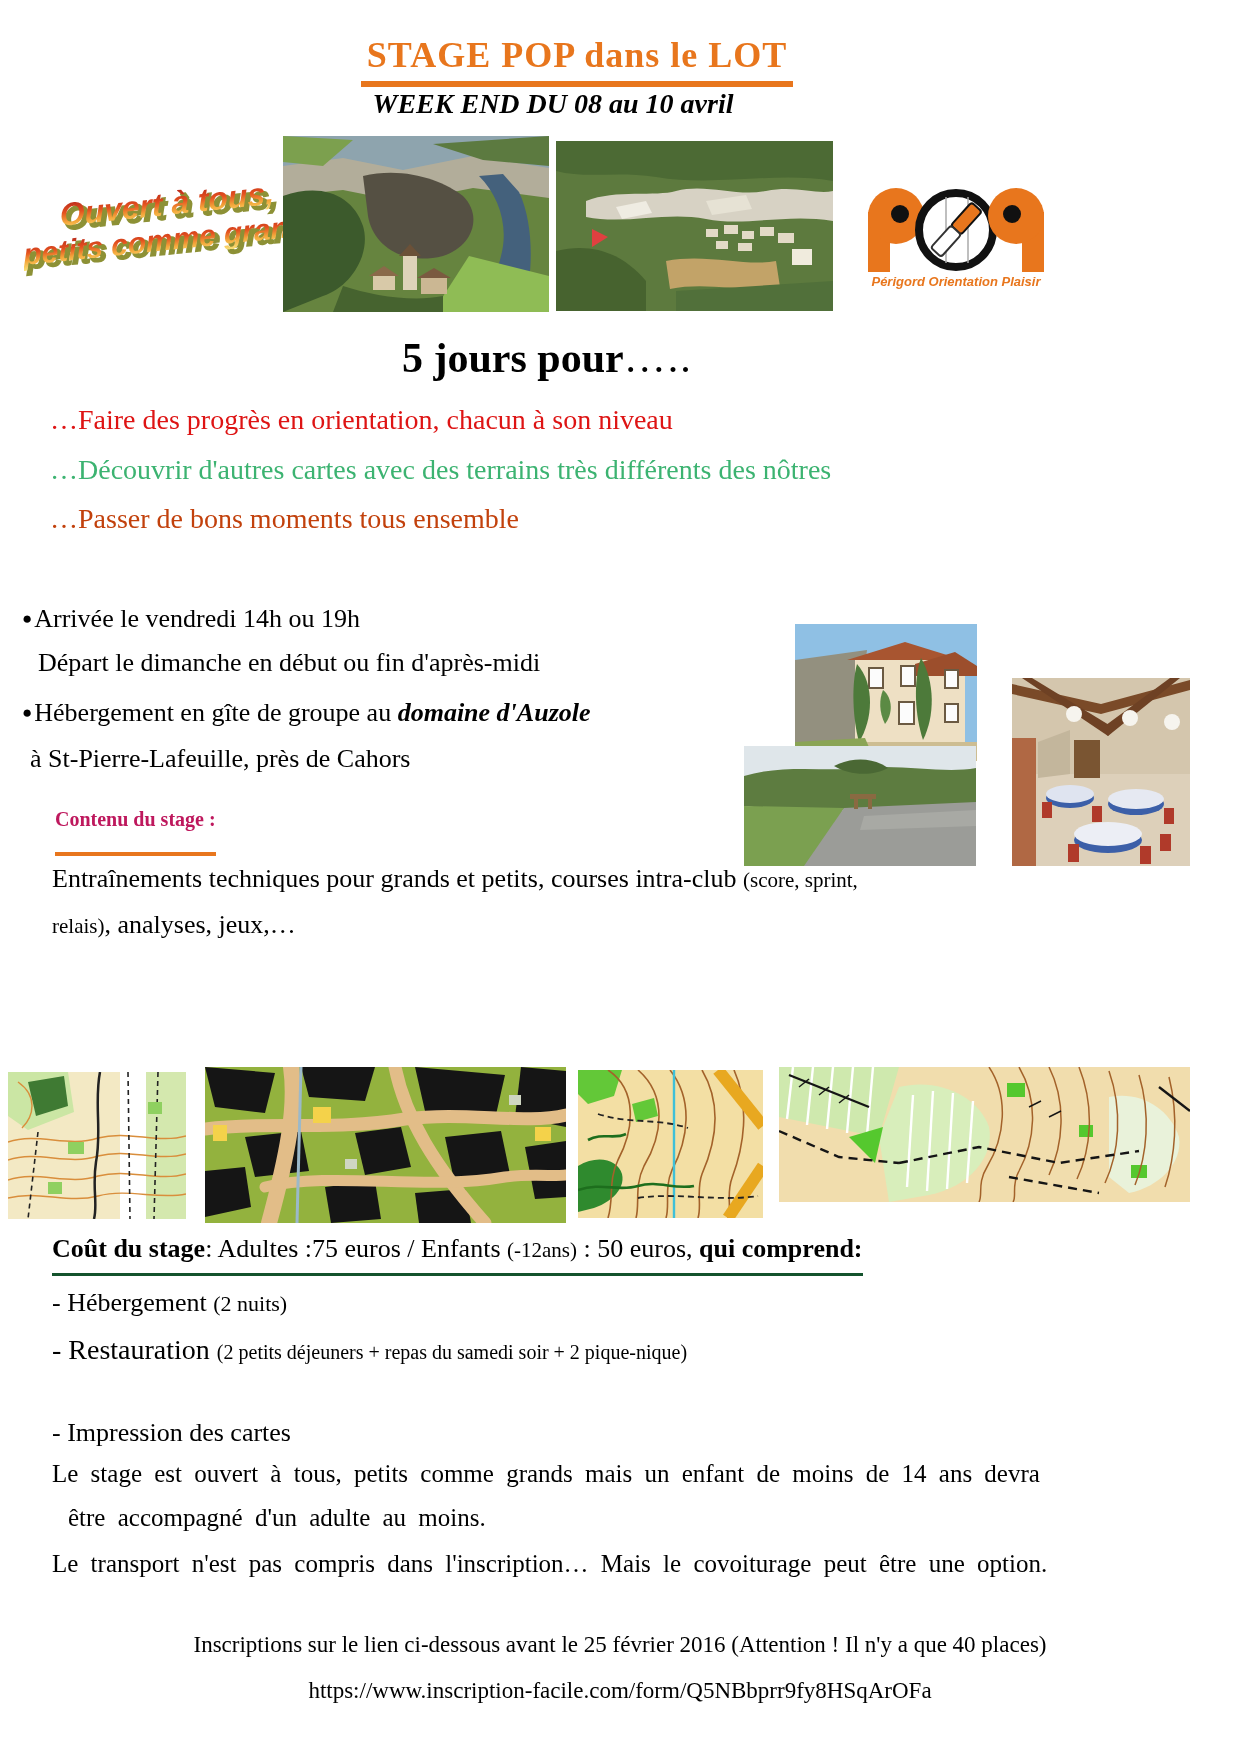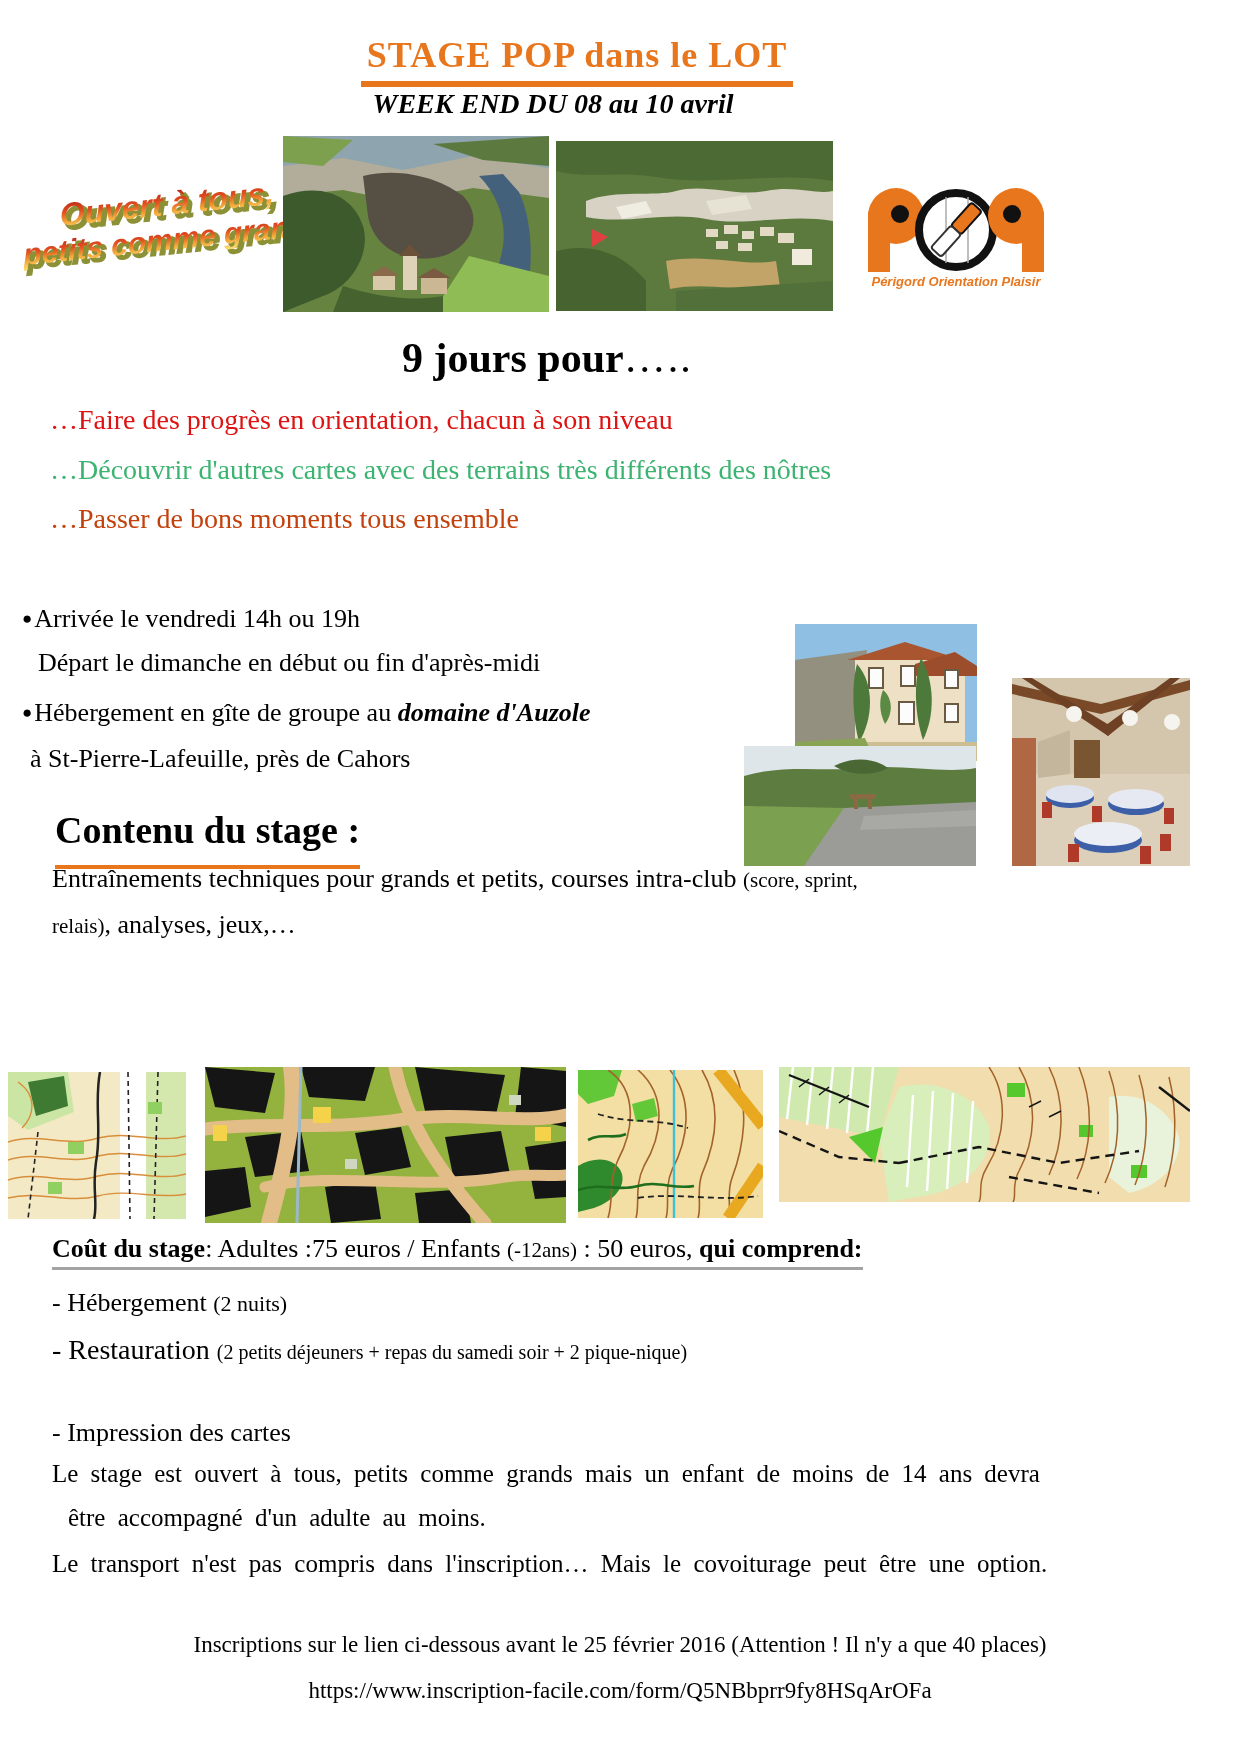--- a/index.html
+++ b/index.html
@@ -54,29 +54,29 @@
   .goal-green{color:#3cb371; left:50px; top:454px;}
   .goal-blue{color:#c2410c; left:50px; top:503px;}
 
   
   .body-line{font-size:26px; white-space:nowrap;}
   .bullet{font-size:17px; vertical-align:3px; margin-right:2px;}
   .lodging-name{font-weight:bold; font-style:italic;}
 
   
   .section-heading{
-    left:55px; top:808px; font-size:38px; font-weight:bold; color:#000000;
-    border-bottom:4px solid #e8761d; padding-bottom:13px;
+    left:55px; top:808px; font-size:20px; font-weight:bold; color:#be185d;
+    border-bottom:4px solid #e8761d; padding-bottom:21px;
   }
   .small-paren{font-size:21px;}
 
   
   .cost-line{
     left:52px; top:1234px; font-size:26px; white-space:nowrap;
-    border-bottom:3px solid #a3a3a3; padding-bottom:3px;
+    border-bottom:3px solid #14532d; padding-bottom:9px;
   }
   .bold{font-weight:bold;}
   .cost-item{font-size:26px; white-space:nowrap;}
   .cost-item .tiny{font-size:20px;}
   .cost-item .med{font-size:22px;margin-top:40px;}
   .restau-main{font-size:28px;}
   .note{font-size:25px; word-spacing:6px; white-space:nowrap;}
 
   
   .footer-line{left:0; top:1632px; width:1240px; text-align:center; font-size:23px;}
@@ -162,21 +162,21 @@
         <rect x="91" y="44" width="14" height="30" rx="3" fill="#ffffff" stroke="#333" stroke-width="2"></rect>
       </g>
       <rect x="164" y="26" width="22" height="60" fill="#e8761d"></rect>
       <circle cx="158" cy="30" r="28" fill="#e8761d"></circle>
       <circle cx="154" cy="28" r="9" fill="#111"></circle>
     </svg>
   </div>
   <div class="abs logo-caption">Périgord Orientation Plaisir</div>
 
   <div class="abs heading2">
-    <span>9 jours pour</span><span class="dots">…..</span>
+    <span>5 jours pour</span><span class="dots">…..</span>
   </div>
 
   <div class="abs goal goal-red">…Faire des progrès en orientation, chacun à son niveau</div>
   <div class="abs goal goal-green">…Découvrir d'autres cartes avec des terrains très différents des nôtres</div>
   <div class="abs goal goal-blue">…Passer de bons moments tous ensemble</div>
 
   <div class="abs body-line" style="left:22px; top:604px;">
     <span class="bullet">●</span><span>Arrivée le vendredi 14h ou 19h</span>
   </div>
   <div class="abs body-line" style="left:38px; top:648px;">Départ le dimanche en début ou fin  d'après-midi</div>

